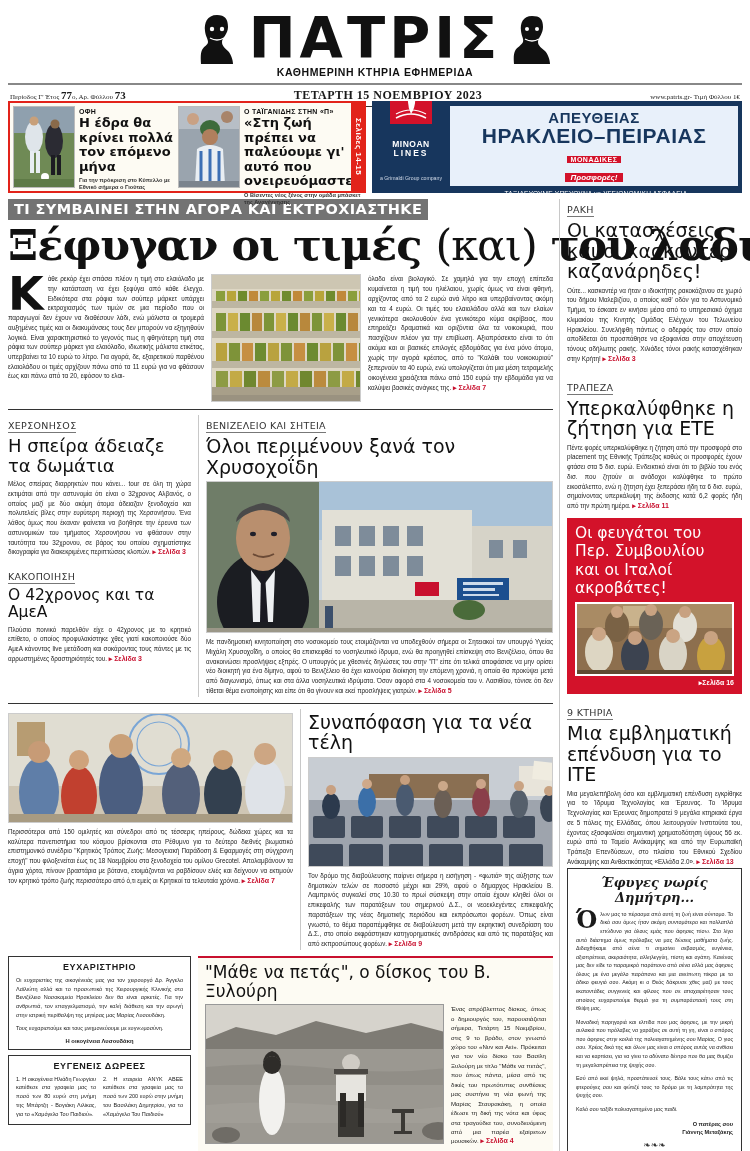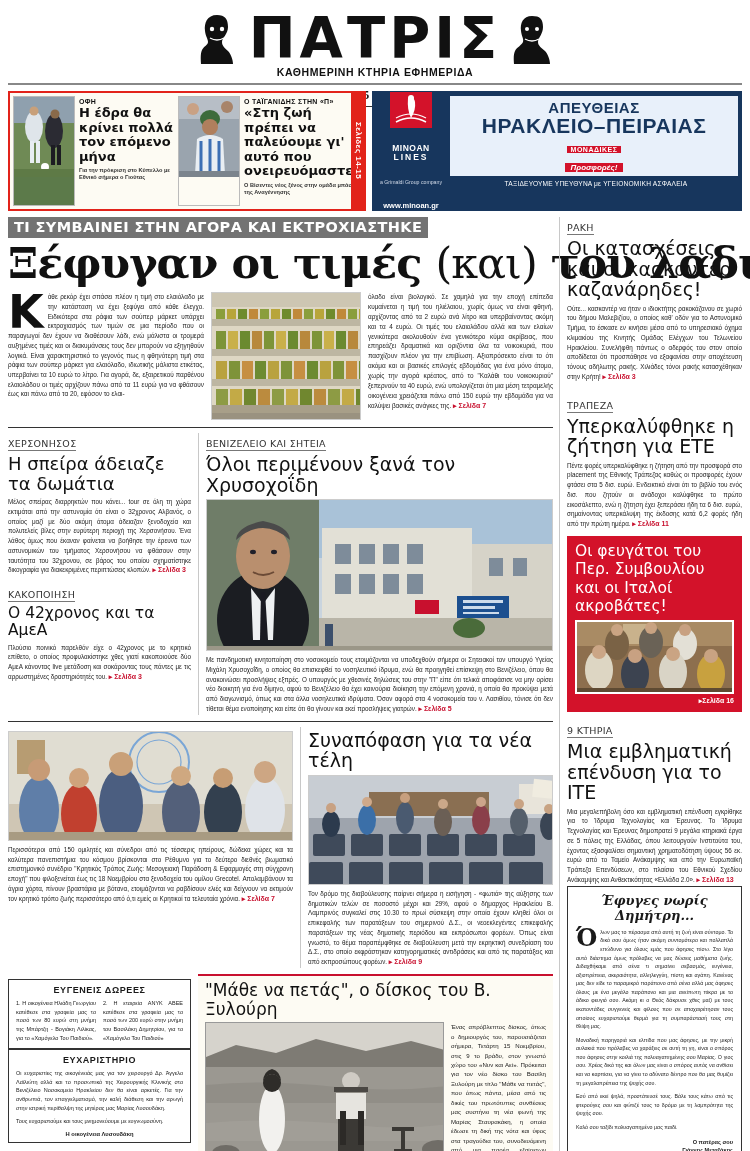--- a/index.html
+++ b/index.html
@@ -35,21 +35,21 @@
     border-bottom: 1.5px solid #333;
     font-family: "Liberation Serif", serif;
   }
   .info-left { font-size: 7px; }
   .info-left b { font-size: 11px; font-family: "Liberation Serif", serif; }
   .info-date { font-weight: bold; font-size: 12px; letter-spacing: 0.5px; font-family: "Liberation Serif", serif; }
   .info-right { font-size: 8.5px; font-weight: bold; }
   .info-right span { font-size: 7px; font-weight: normal; }
 
   
-  .top-ads { display: flex; gap: 6px; margin-top: 5px; height: 120px; }
+  .top-ads { display: flex; gap: 6px; margin-top: 15px; height: 92px; }
   .ad-sports {
     flex: 0 0 358px; border: 2.5px solid #e2231a; background: #fdfbf3;
     display: flex; position: relative; padding: 3px;
   }
   .ad-sports-inner { display: flex; flex: 1; gap: 4px; }
   .sp-cell { display: flex; gap: 4px; flex: 1; }
   .sp-photo { width: 62px; border: 1px solid #bbb; position: relative; overflow: hidden; }
   .sp-text { flex: 1; display: flex; flex-direction: column; justify-content: flex-start; padding-top: 2px; }
   .sp-kicker { font-size: 7px; font-weight: bold; letter-spacing: 0.3px; color: #111; }
   .sp-head {
@@ -603,32 +603,32 @@
           </div>
           <div class="sec-body">
             <span>Τον δρόμο της διαβούλευσης παίρνει σήμερα η εισήγηση - «φωτιά» της αύξησης των δημοτικών τελών σε ποσοστό μέχρι και 29%, αφού ο δήμαρχος Ηρακλείου Β. Λαμπρινός συγκαλεί στις 10.30 το πρωί σύσκεψη στην οποία έχουν κληθεί όλοι οι επικεφαλής των παρατάξεων του σημερινού Δ.Σ., οι νεοεκλεγέντες επικεφαλής παρατάξεων της νέας δημοτικής περιόδου και εκπρόσωποι φορέων. Όπως είναι γνωστό, το θέμα παραπέμφθηκε σε διαβούλευση μετά την εκρηκτική συνεδρίαση του Δ.Σ., στο οποίο εκφράστηκαν κατηγορηματικές αντιδράσεις και από τις παρατάξεις και από εκπροσώπους φορέων.</span>
             <span class="page-ref">Σελίδα 9</span>
           </div>
         </div>
       </div>
 
       <div class="row4">
         <div class="r4-a">
+          <div class="box-thanks">
+            <div class="box-title">ΕΥΧΑΡΙΣΤΗΡΙΟ</div>
+            <div class="box-body">Οι ευχαριστίες της οικογένειάς μας για τον χειρουργό Δρ. Άγγελο Λαϊλιώτη αλλά και το προσωπικό της Χειρουργικής Κλινικής στο Βενιζέλειο Νοσοκομείο Ηρακλείου δεν θα είναι αρκετές. Για την ανθρωπιά, τον επαγγελματισμό, την καλή διάθεση και την αρωγή στην ιατρική περίθαλψη της μητέρας μας Μαρίας Λυσουδάκη.</div>
+            <div class="box-body" style="margin-top:4px">Τους ευχαριστούμε και τους μνημονεύουμε με ευγνωμοσύνη.</div>
+            <div class="box-sign">Η οικογένεια Λυσουδάκη</div>
+          </div>
           <div class="box-thanks" style="margin-top:5px">
             <div class="box-title">ΕΥΓΕΝΕΙΣ ΔΩΡΕΕΣ</div>
             <div class="two-col">
               <div>1. Η οικογένεια Ηλιάδη Γεωργίου κατέθεσε στα γραφεία μας το ποσό των 80 ευρώ στη μνήμη της Μπάρτζη - Βογιάκη Λιλίκας, για το «Χαμόγελο Του Παιδιού».</div>
               <div>2. Η εταιρεία ΑΝΥΚ ΑΒΕΕ κατέθεσε στα γραφεία μας το ποσό των 200 ευρώ στην μνήμη του Βασιλάκη Δημητρίου, για το «Χαμόγελο Του Παιδιού»</div>
             </div>
-          </div>
-          <div class="box-thanks">
-            <div class="box-title">ΕΥΧΑΡΙΣΤΗΡΙΟ</div>
-            <div class="box-body">Οι ευχαριστίες της οικογένειάς μας για τον χειρουργό Δρ. Άγγελο Λαϊλιώτη αλλά και το προσωπικό της Χειρουργικής Κλινικής στο Βενιζέλειο Νοσοκομείο Ηρακλείου δεν θα είναι αρκετές. Για την ανθρωπιά, τον επαγγελματισμό, την καλή διάθεση και την αρωγή στην ιατρική περίθαλψη της μητέρας μας Μαρίας Λυσουδάκη.</div>
-            <div class="box-body" style="margin-top:4px">Τους ευχαριστούμε και τους μνημονεύουμε με ευγνωμοσύνη.</div>
-            <div class="box-sign">Η οικογένεια Λυσουδάκη</div>
           </div>
         </div>
 
         <div class="r4-b">
           <div class="disk-box">
             <div class="disk-head">"Μάθε να πετάς", ο δίσκος του Β. Ξυλούρη</div>
             <div class="disk-inner">
               <div class="disk-photo">
                 <svg width="250" height="140" viewBox="0 0 250 140" style="position:absolute;inset:0">
                   <rect width="250" height="140" fill="#b7b4ad"></rect>

